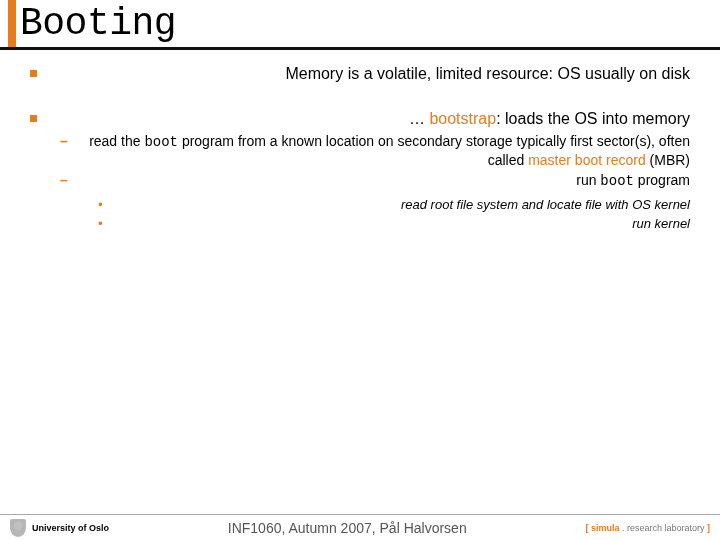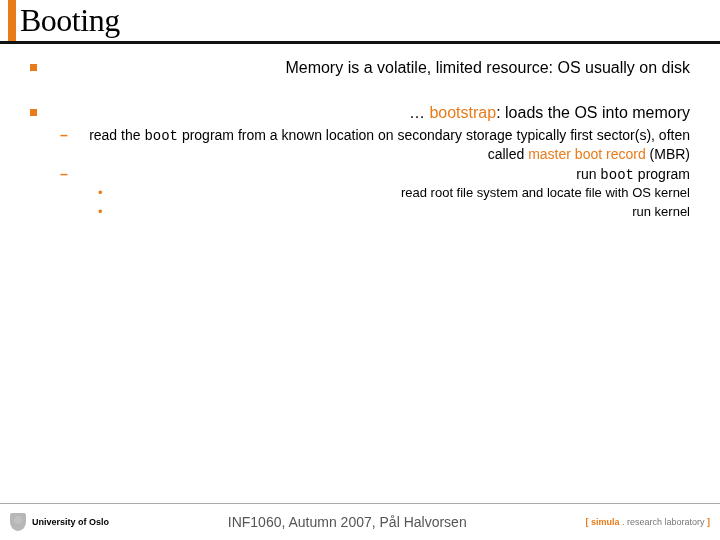--- a/index.html
+++ b/index.html
@@ -17,51 +17,51 @@
     padding: 2px 0 2px 20px;
     border-bottom: 3px solid #111;
   }
   .title-area .orange-bar {
     position: absolute;
     left: 8px; top: 0; bottom: 0;
     width: 8px;
     background: #e87b1a;
   }
   .title-area h1 {
-    font-family: Liberation Serif, serif;
-    font-size: 32px;
+    font-family: Liberation Mono, monospace;
+    font-size: 38px;
     font-weight: normal;
     letter-spacing: -0.5px;
   }
   .content {
     padding: 14px 30px 0 30px;
     font-size: 16px;
     line-height: 1.25;
   }
   .l1 { margin-bottom: 25px; position: relative; padding-left: 20px; text-align: right; }
   .l1 .bullet {
     position: absolute; left: 0; top: 6px;
     width: 7px; height: 7px; background: #e87b1a;
   }
   .highlight { color: #e87b1a; }
   .l2-group { margin-top: 4px; padding-left: 10px; font-size: 14px; }
   .l2 { position: relative; padding-left: 16px; margin-bottom: 3px; }
   .l2::before {
     content: "–"; position: absolute; left: 0; top: 0; color: #e87b1a; font-weight: bold;
   }
-  .l3-group { padding-left: 22px; font-size: 13px; }
+  .l3-group { margin-top: 6px; padding-left: 22px; font-size: 13px; font-style: italic; }
   .l3 { position: relative; padding-left: 14px; margin-bottom: 3px; }
   .l3::before {
     content: "•"; position: absolute; left: 0; top: 0; color: #e87b1a;
   }
   .mono { font-family: "Courier New", monospace; }
   .footer {
     position: absolute;
     left: 0; right: 0; bottom: 0;
-    height: 37px;
+    height: 26px;
     border-top: 1px solid #aaa;
     display: flex;
     align-items: center;
     justify-content: space-between;
     padding: 0 10px;
     font-size: 9px;
   }
   .footer-left { display: flex; align-items: center; gap: 6px; font-weight: bold; }
   .uio-crest {
     width: 16px; height: 18px;

